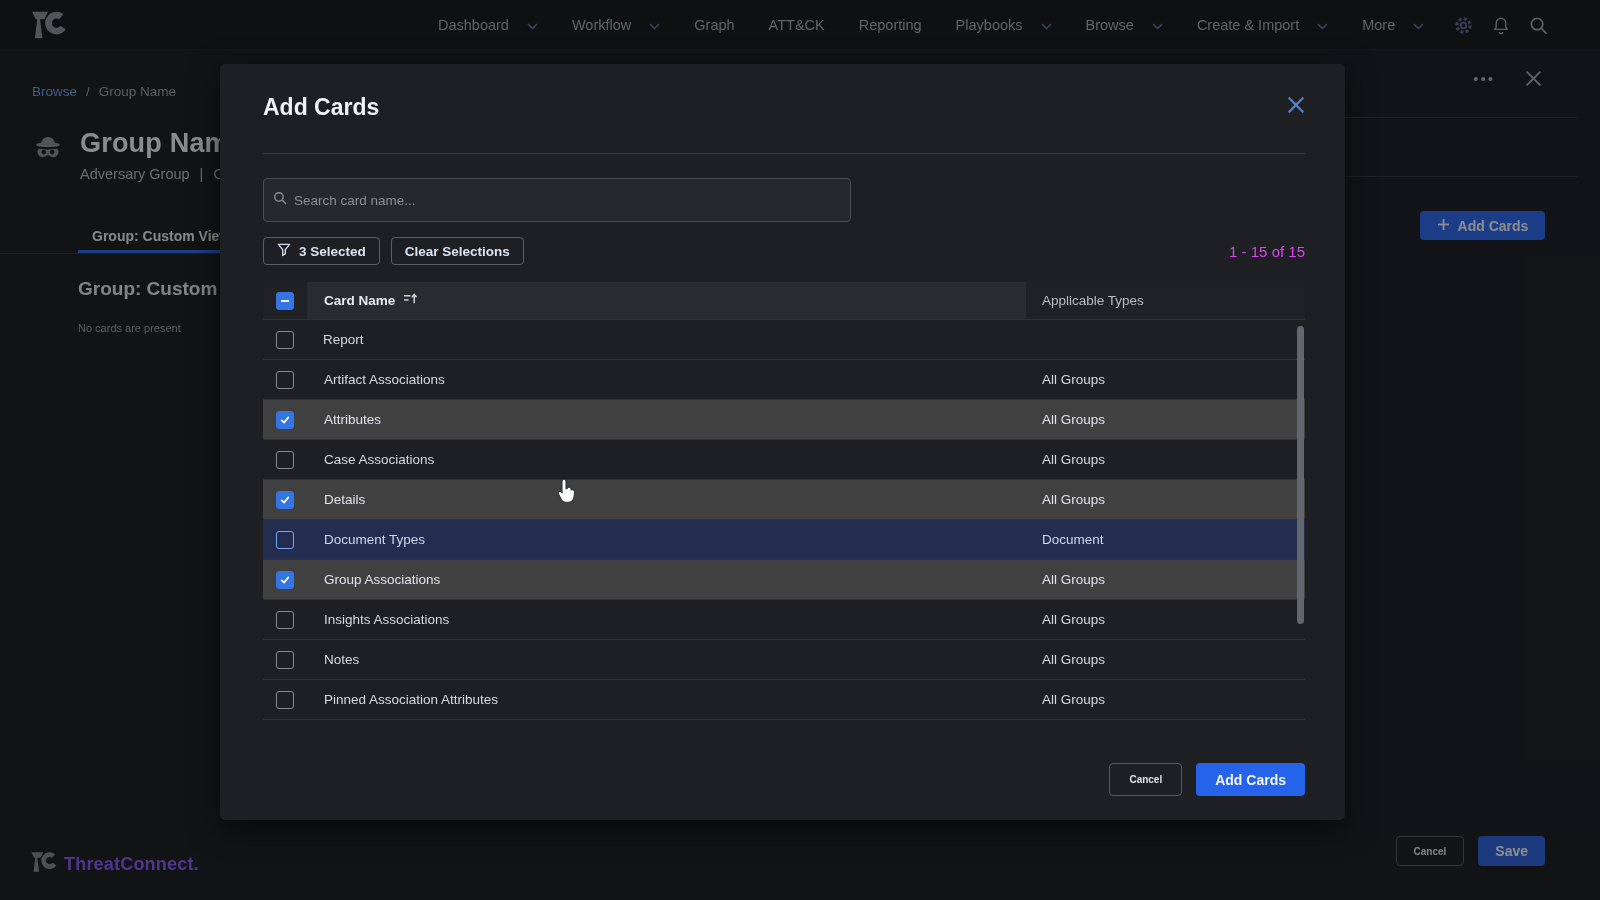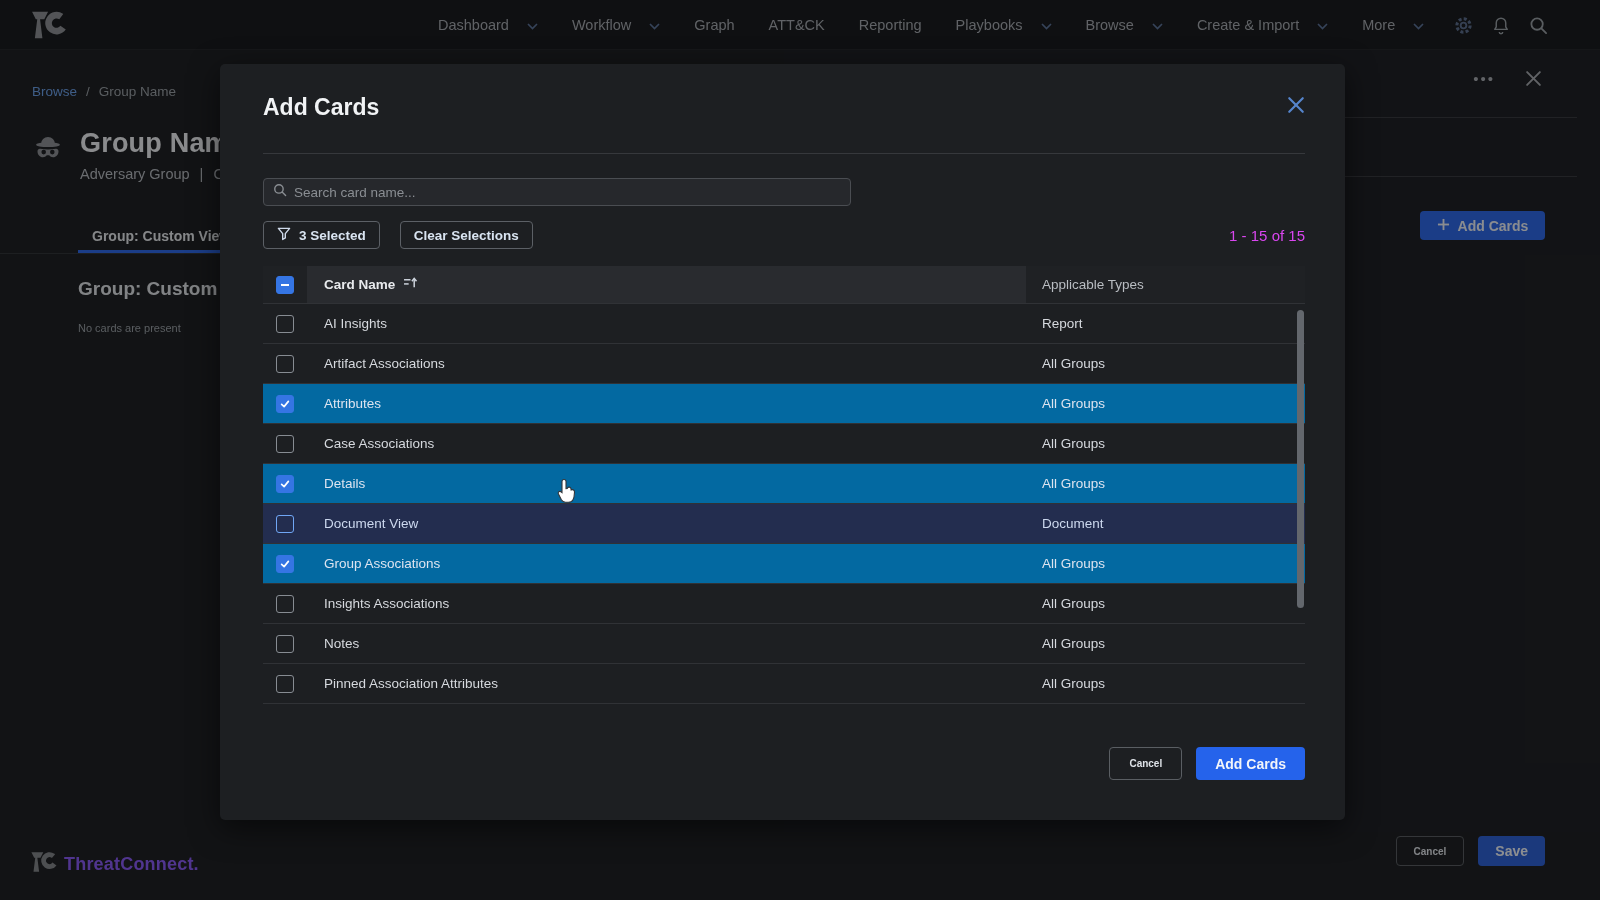--- a/index.html
+++ b/index.html
@@ -57,42 +57,42 @@
   .overlay { position:absolute; left:0; top:0; width:1600px; height:900px;
     background:rgba(0,0,0,.42); z-index:50; }
   .modal { position:absolute; left:220px; top:64px; width:1125px; height:756px;
     background:#1d1f22; border-radius:5px; z-index:100; padding:30px 40px 0 43px;
     box-shadow:0 8px 30px rgba(0,0,0,.55); }
   .modal-head { display:flex; align-items:flex-start; justify-content:space-between; height:30px; }
   .modal-title { font-size:23px; font-weight:700; color:#f1f3f5; }
   .modal-close { cursor:pointer; margin-top:2px; }
   .modal-divider { margin-top:29px; height:1px; background:#36383c; }
 
-  .search-wrap { margin-top:24px; width:588px; height:28px; background:#26282c;
+  .search-wrap { margin-top:24px; width:588px; height:44px; background:#26282c;
     border:1px solid #4a4d52; border-radius:4px; display:flex; align-items:center; padding:0 9px; gap:7px; }
   .search-wrap input { flex:1; background:transparent; border:none; outline:none;
     color:#d7dade; font-size:13.5px; font-family:"Liberation Sans",sans-serif; }
   .search-wrap input::placeholder { color:#8a8e93; }
 
-  .toolbar { margin-top:15px; display:flex; align-items:center; gap:20px; height:28px; }
+  .toolbar { margin-top:15px; display:flex; align-items:center; gap:11px; height:28px; }
   .chip-btn { height:28px; border:1px solid #5c6066; border-radius:4px; background:transparent;
     color:#d9e4f1; font-size:13.5px; font-weight:600; padding:0 13px; display:flex;
     align-items:center; gap:8px; cursor:pointer; font-family:"Liberation Sans",sans-serif; }
   .count { margin-left:auto; font-size:15px; color:#d946ef; }
 
   .table { margin-top:17px; position:relative; border-bottom:1px solid #303236; }
   .thead { display:flex; height:37px; align-items:center; background:#1f2124; }
   .th-check { width:44px; height:37px; display:flex; align-items:center; padding-left:13px; }
   .th-name { width:719px; height:37px; background:#292b2f; display:flex; align-items:center;
     padding-left:17px; gap:8px; color:#e8eaed; font-size:13.5px; font-weight:600; cursor:pointer; }
   .th-type { width:278px; height:37px; display:flex; align-items:center; padding-left:16px;
     color:#b9bdc2; font-size:13.5px; font-weight:500; }
   .trow { display:flex; height:40px; align-items:center; border-top:1px solid #303236;
     background:#1d1f22; cursor:pointer; }
-  .trow.checked { background:#0369a1; }
+  .trow.checked { background:#404040; }
   .trow.hovered { background:#232d4f; }
   .td-check { width:44px; display:flex; align-items:center; padding-left:13px; }
   .td-name { width:719px; padding-left:17px; font-size:13.5px; color:#d6d9de; }
   .td-type { width:278px; padding-left:16px; font-size:13.5px; color:#d6d9de; }
   .trow.checked .td-name, .trow.checked .td-type { color:#dde4f0; }
   .trow.hovered .td-name, .trow.hovered .td-type { color:#ccd8ee; }
 
   .checkbox { width:18px; height:18px; border-radius:3px; border:1.5px solid #878c93;
     display:flex; align-items:center; justify-content:center; background:transparent; }
   .checkbox.checked { background:#3575e3; border-color:#3575e3; }
@@ -318,21 +318,20 @@
           </svg>
         </span>
       </div>
       <div class="th-type">Applicable Types</div>
     </div>
     <div id="table-body">
         <div class="trow">
           <div class="td-check">
             <span class="checkbox"></span>
           </div>
-          <div class="td-name">AI Insights</div>
           <div class="td-type">Report</div>
         </div>
         <div class="trow">
           <div class="td-check">
             <span class="checkbox"></span>
           </div>
           <div class="td-name">Artifact Associations</div>
           <div class="td-type">All Groups</div>
         </div>
         <div class="trow checked">
@@ -361,21 +360,21 @@
               </svg>
             </span>
           </div>
           <div class="td-name">Details</div>
           <div class="td-type">All Groups</div>
         </div>
         <div class="trow hovered">
           <div class="td-check">
             <span class="checkbox hover-border"></span>
           </div>
-          <div class="td-name">Document View</div>
+          <div class="td-name">Document Types</div>
           <div class="td-type">Document</div>
         </div>
         <div class="trow checked">
           <div class="td-check">
             <span class="checkbox checked">
               <svg width="12" height="12" viewBox="0 0 16 16">
                 <polyline points="3.5,8.5 6.8,11.5 12.5,4.5" fill="none" stroke="#fff" stroke-width="2.2" stroke-linecap="round" stroke-linejoin="round"></polyline>
               </svg>
             </span>
           </div>

